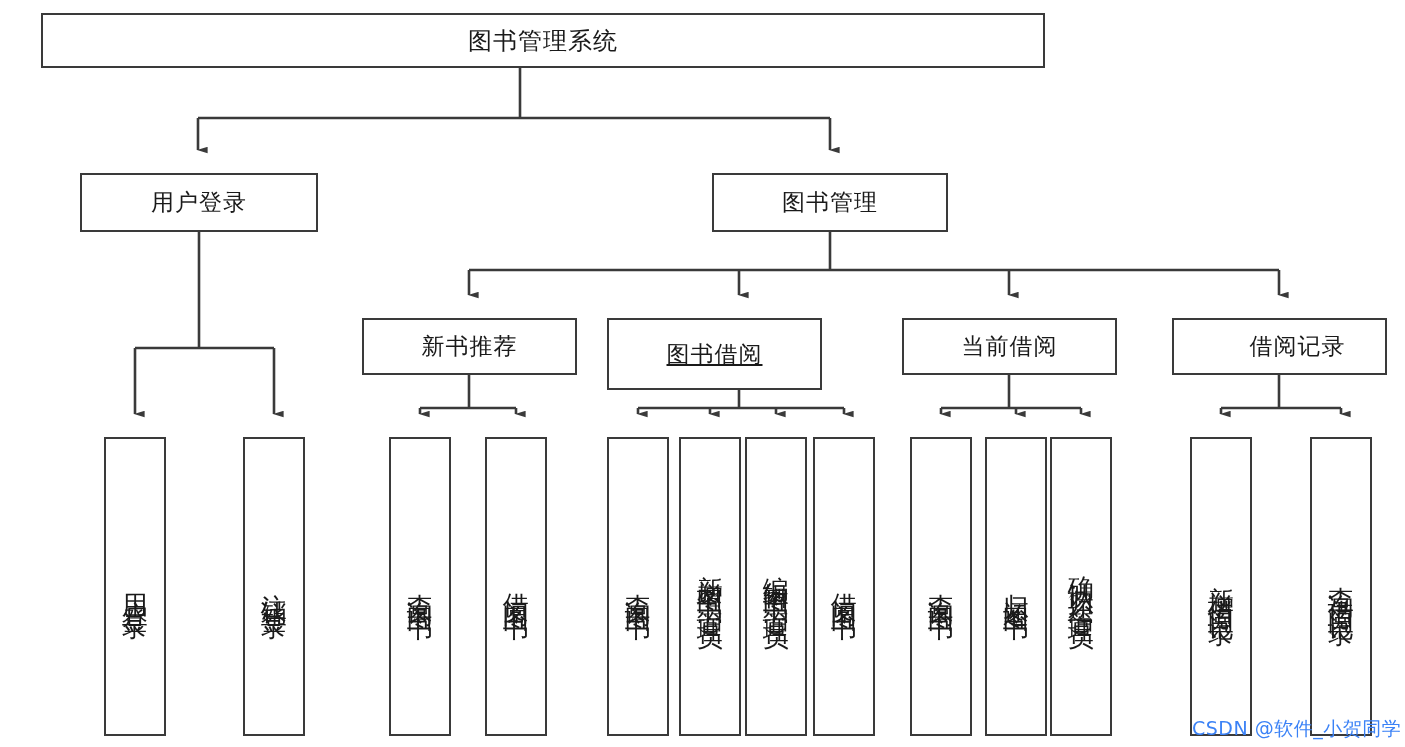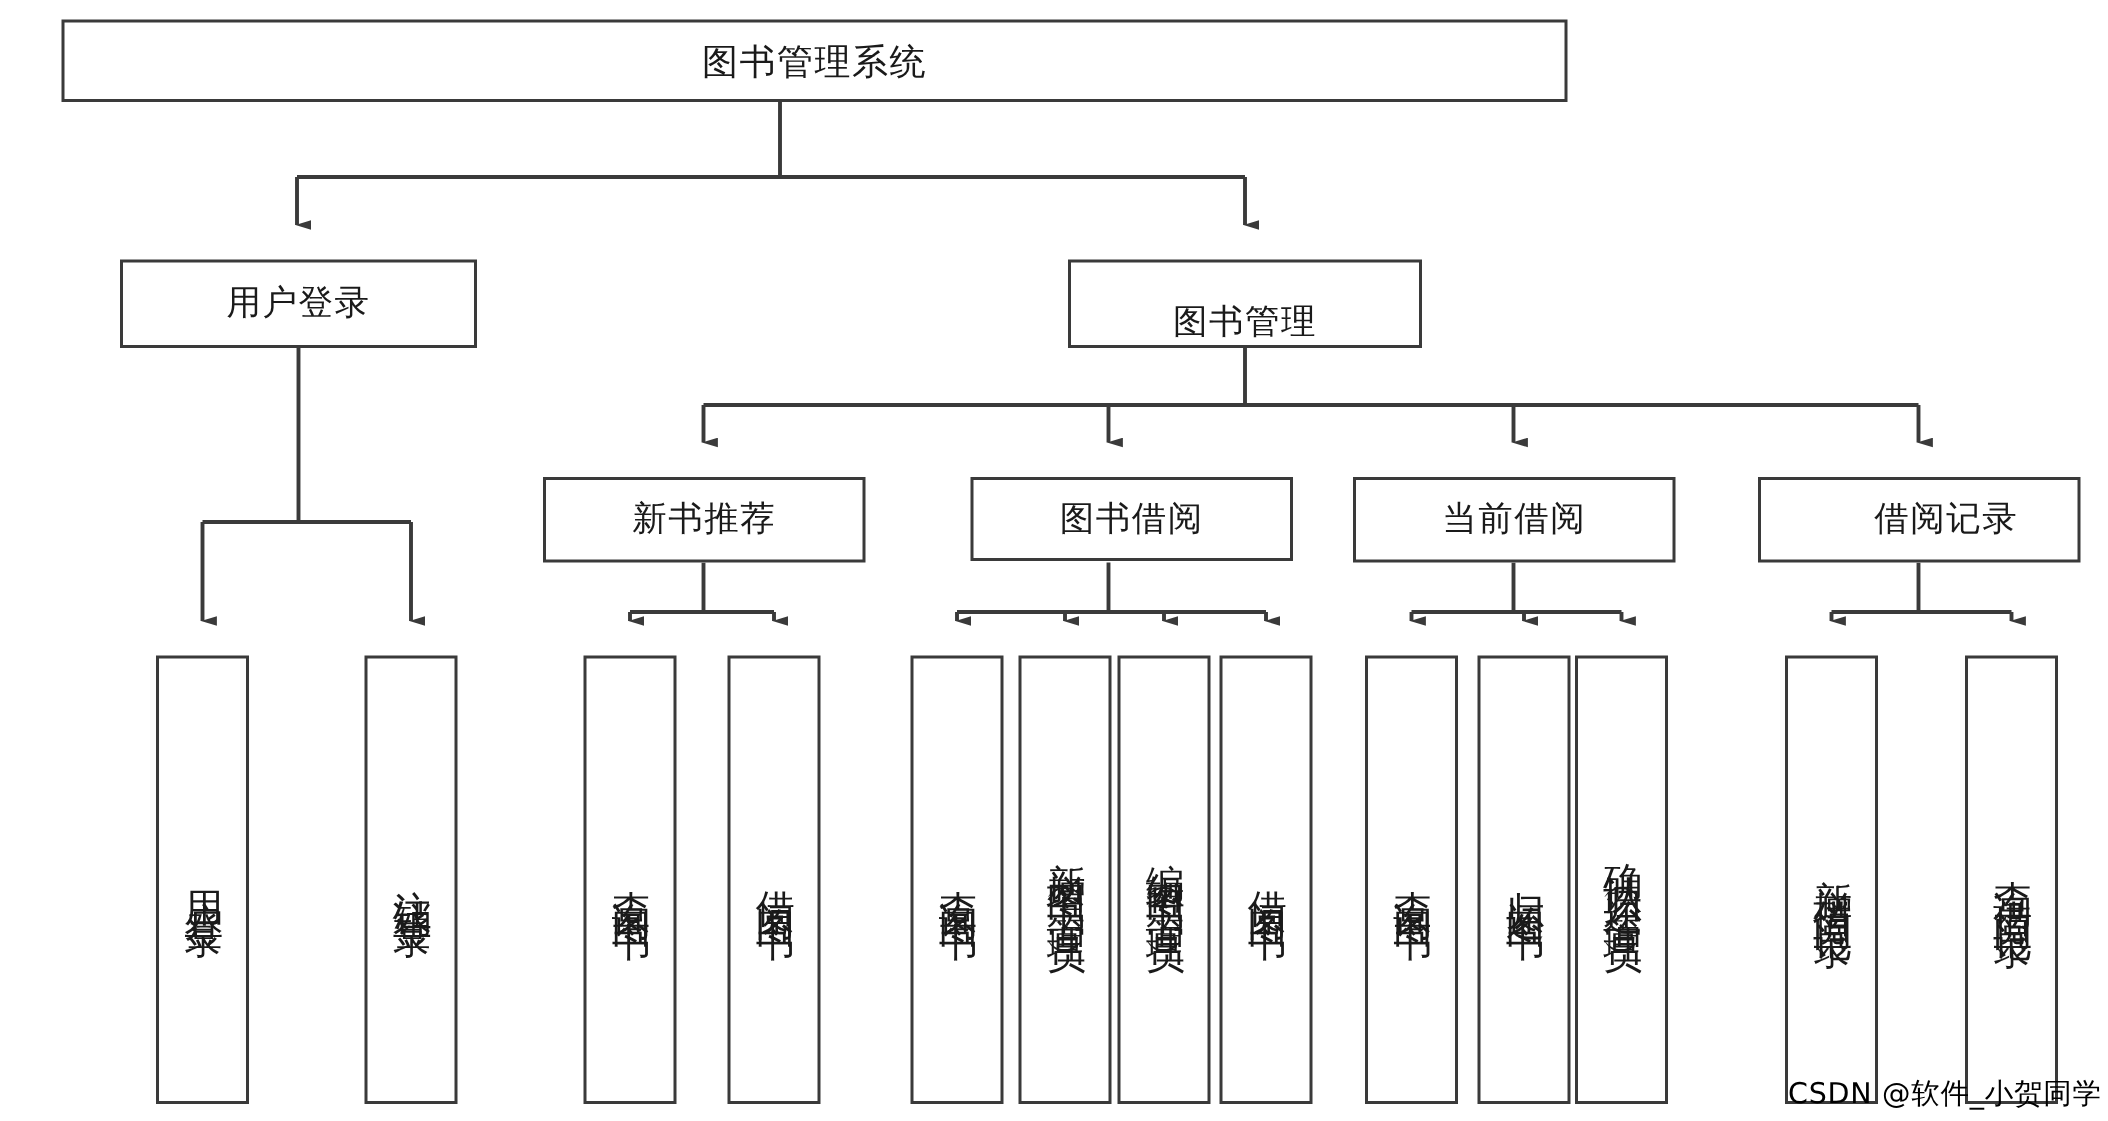--- a/index.html
+++ b/index.html
@@ -36,21 +36,21 @@
     writing-mode:vertical-rl;
     text-orientation:upright;
     font-size:26px;
     line-height:1.1;
     letter-spacing:7px;
     white-space:nowrap;
   }
 
   .watermark{
     position:absolute;
-    color:#000000;
+    color:#3b82f6;
     font-size:19px;
     letter-spacing:0.5px;
     white-space:nowrap;
     user-select:none;
   }
 </style>
 </head>
 <body>
 
 <div id="stage">
@@ -106,28 +106,28 @@
     </g>
   </svg>
 
   <div class="node root h-node" id="node-root" style="left: 18px; top: 13px; width: 1004px; height: 55px; margin-left: 23px;">
     <span class="lbl">图书管理系统</span>
   </div>
 
   <div class="node h-node" id="l2-0" style="left: 80px; top: 173px; width: 238px; height: 59px;">
     <span class="lbl">用户登录</span>
   </div>
-  <div class="node h-node" id="l2-1" style="left: 712px; top: 173px; width: 236px; height: 59px; align-items: flex-end;">
+  <div class="node h-node" id="l2-1" style="left: 712px; top: 173px; width: 236px; height: 59px;">
     <span class="lbl">图书管理</span>
   </div>
 
   <div class="node h-node" id="l3-0" style="left: 362px; top: 318px; width: 215px; height: 57px;">
     <span class="lbl">新书推荐</span>
   </div>
-  <div class="node h-node" id="l3-1" style="left: 647px; top: 318px; width: 215px; height: 56px;">
+  <div class="node h-node" id="l3-1" style="left: 607px; top: 318px; width: 215px; height: 72px; text-decoration: underline;">
     <span class="lbl">图书借阅</span>
   </div>
   <div class="node h-node" id="l3-2" style="left: 902px; top: 318px; width: 215px; height: 57px; align-items: center;">
     <span class="lbl">当前借阅</span>
   </div>
   <div class="node h-node" id="l3-3" style="left: 1172px; top: 318px; width: 215px; height: 57px; padding-left: 36px;">
     <span class="lbl">借阅记录</span>
   </div>
 
   <div class="node leaf" id="lf-0" style="left: 104px; top: 437px; width: 62px; height: 299px;">

